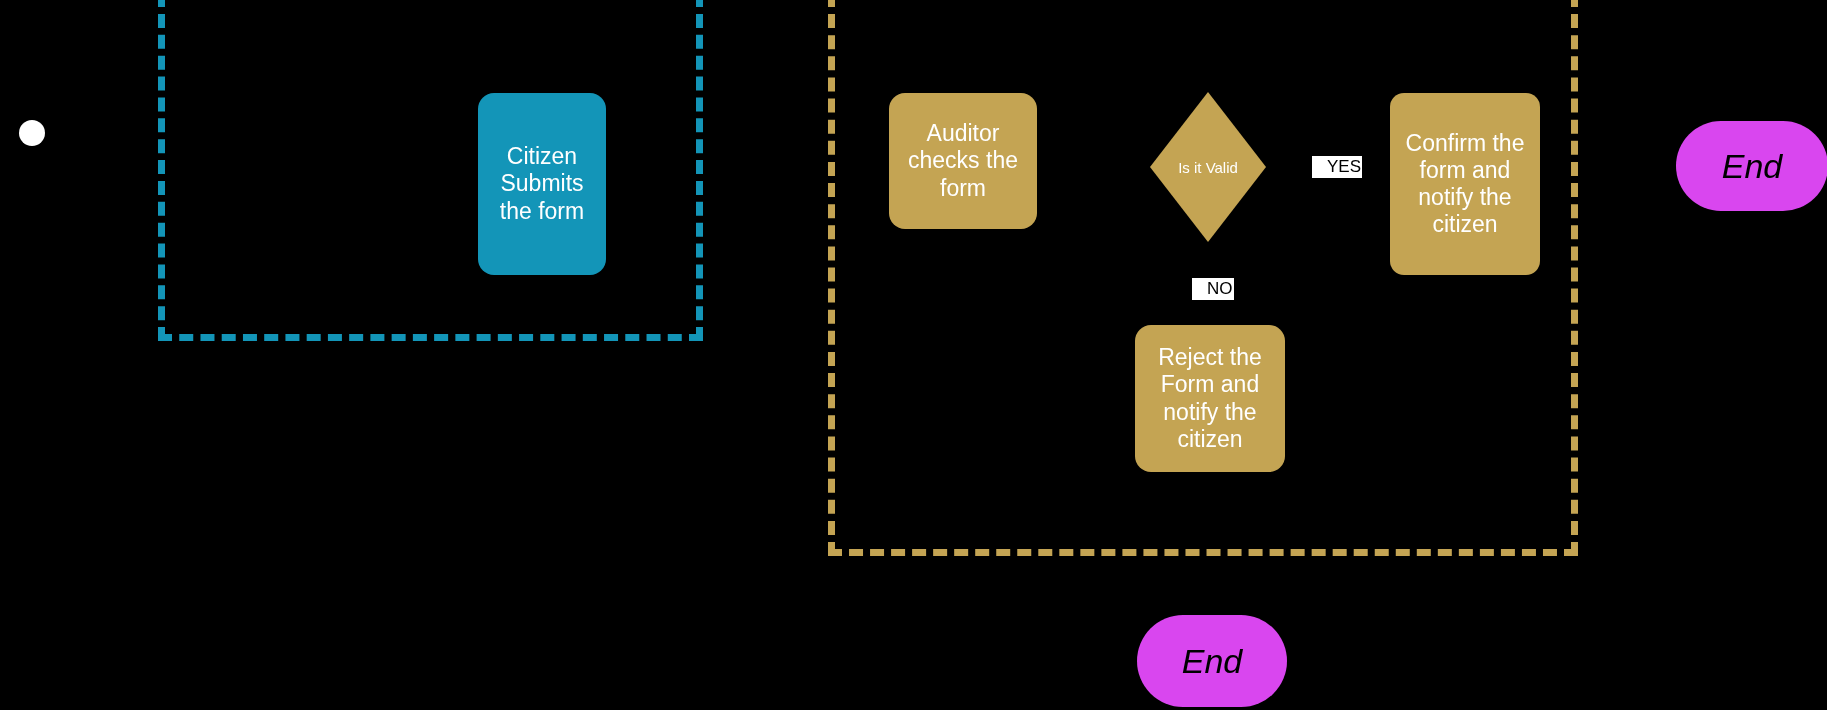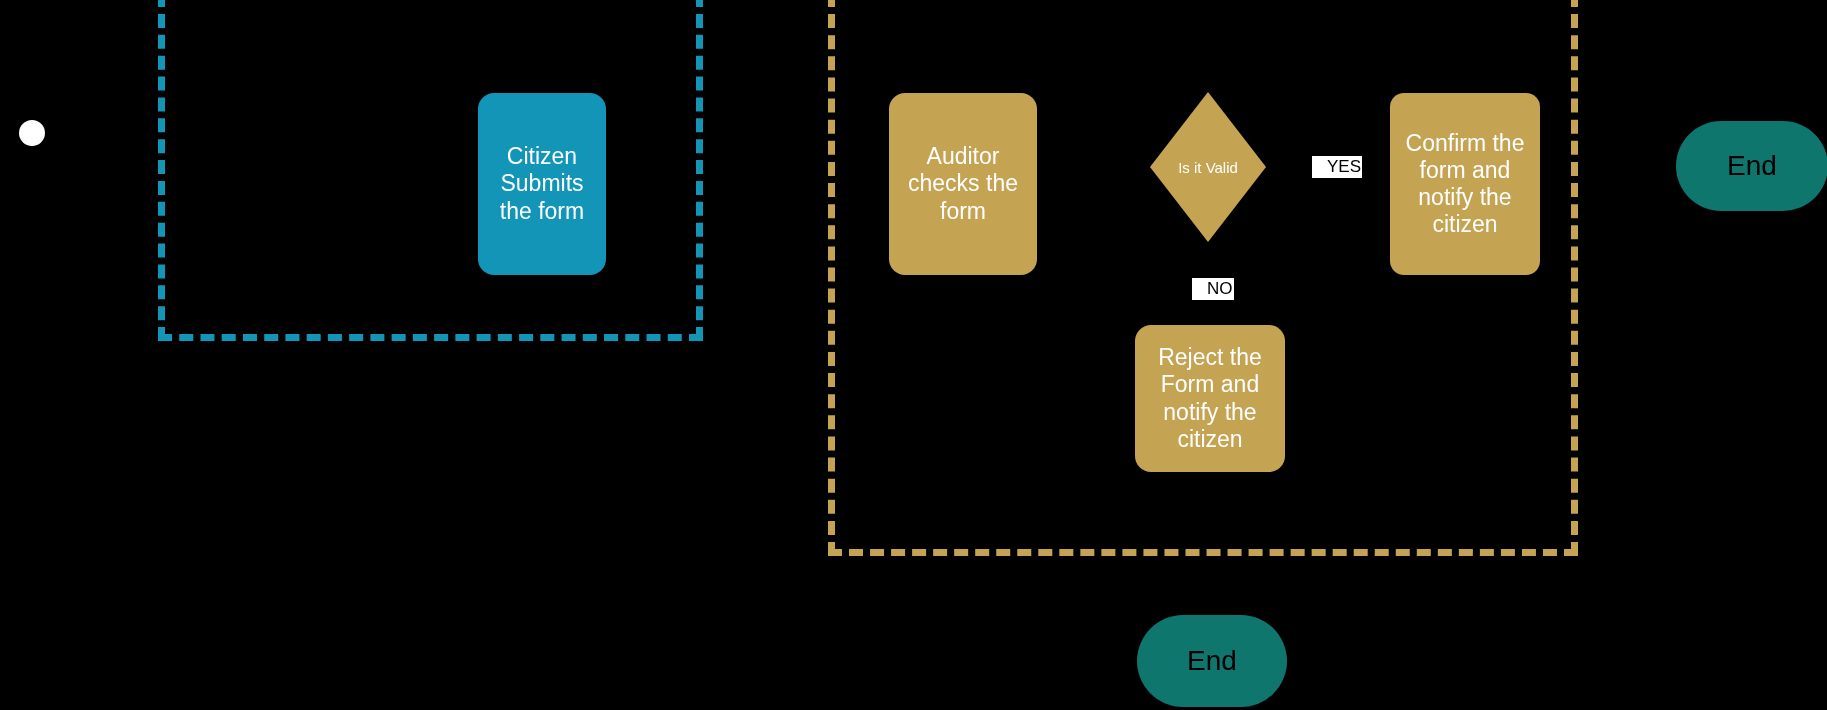--- a/index.html
+++ b/index.html
@@ -71,21 +71,21 @@
 
   .n-fills {
     left: 222px; top: 93px; width: 150px; height: 182px;
     font-size: 23px;
   }
   .n-submits {
     left: 478px; top: 93px; width: 128px; height: 182px;
     font-size: 23px;
   }
   .n-auditor {
-    left: 889px; top: 93px; width: 148px; height: 182px;
+    left: 889px; top: 93px; width: 148px; height: 136px;
     font-size: 23px;
   }
   .n-confirm {
     left: 1390px; top: 93px; width: 150px; height: 182px;
     font-size: 23px;
     border-radius: 14px;
   }
   .n-reject {
     left: 1135px; top: 325px; width: 150px; height: 147px;
     font-size: 23px;
@@ -126,27 +126,28 @@
     padding: 2px 1px 3px 15px;
     white-space: nowrap;
   }
   .lbl-yes { left: 1312px; top: 156px; }
   .lbl-no  { left: 1192px; top: 278px; }
 
   
   .terminator {
     position: absolute;
     box-sizing: border-box;
-    background: #0f766e;
+    background: #d946ef;
     color: #000000;
     border-radius: 999px;
     display: flex;
     align-items: center;
     justify-content: center;
-    font-size: 28px;
+    font-size: 34px;
+    font-style: italic;
   }
   .end-right {
     left: 1676px; top: 121px; width: 152px; height: 90px;
   }
   .end-bottom {
     left: 1137px; top: 615px; width: 150px; height: 92px;
   }
 </style>
 </head>
 <body>

